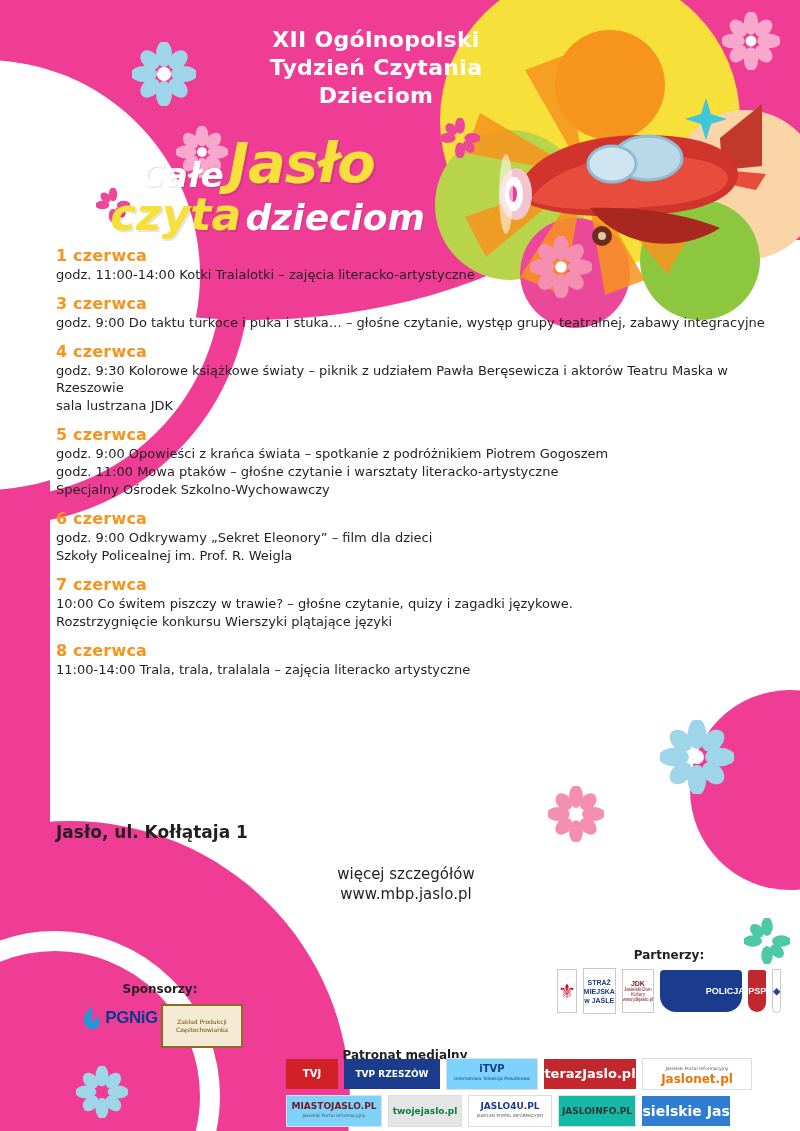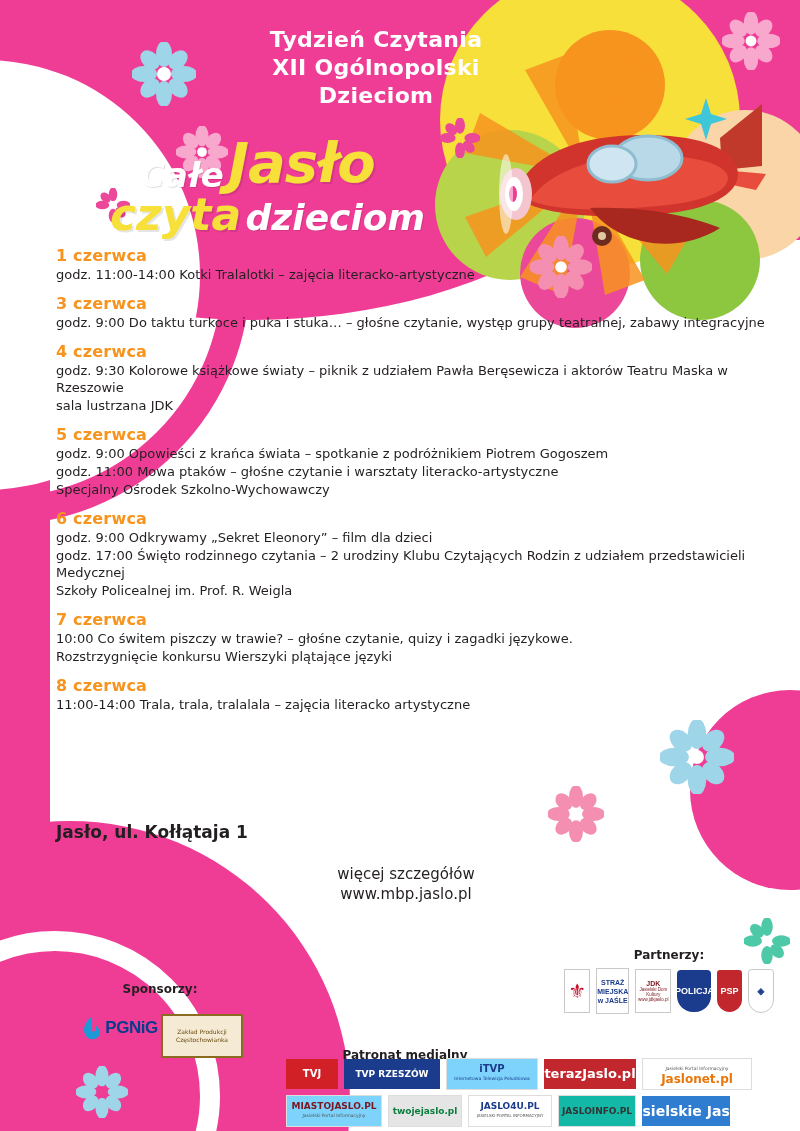--- a/index.html
+++ b/index.html
@@ -307,21 +307,21 @@
     top: 982px;
     width: 200px;
     z-index: 9;
     text-align: center;
   }
   .sponsor-row {
     display: flex;
     align-items: center;
     justify-content: center;
     gap: 0;
-    margin-top: 18px;
+    margin-top: 8px;
   }
   .logo-box {
     background: #ffffff;
     border: 1px solid #d8d8d8;
     box-sizing: border-box;
     display: flex;
     align-items: center;
     justify-content: center;
     font-family: "DejaVu Sans", sans-serif;
     text-align: center;
@@ -639,22 +639,22 @@
         <ellipse cx="12" cy="32" rx="13" ry="8"></ellipse>
         <ellipse cx="52" cy="32" rx="13" ry="8"></ellipse>
         <ellipse cx="18" cy="18" rx="8" ry="11" transform="rotate(-45 18 18)"></ellipse>
         <ellipse cx="46" cy="46" rx="8" ry="11" transform="rotate(-45 46 46)"></ellipse>
         <ellipse cx="46" cy="18" rx="8" ry="11" transform="rotate(45 46 18)"></ellipse>
         <ellipse cx="18" cy="46" rx="8" ry="11" transform="rotate(45 18 46)"></ellipse>
       </g>
   </svg>
 
   <div class="head-small">
+    <div>XII Ogólnopolski</div>
     <div>Tydzień Czytania</div>
-    <div>XII Ogólnopolski</div>
     <div>Dzieciom</div>
   </div>
 
   <div class="title-block">
     <div>
       <span class="t-cale">Całe</span>
       <span class="t-jaslo">Jasło</span>
     </div>
     <div class="title-row2">
       <span class="t-czyta">czyta</span>
@@ -683,21 +683,20 @@
     <div class="day">
       <div class="day-date">5 czerwca</div>
       <div class="ev">godz. 9:00 Opowieści z krańca świata – spotkanie z podróżnikiem Piotrem Gogoszem</div>
       <div class="ev">godz. 11:00 Mowa ptaków – głośne czytanie i warsztaty literacko-artystyczne</div>
       <div class="venue">Specjalny Ośrodek Szkolno-Wychowawczy</div>
     </div>
 
     <div class="day">
       <div class="day-date">6 czerwca</div>
       <div class="ev">godz. 9:00 Odkrywamy „Sekret Eleonory” – film dla dzieci</div>
-      <div class="ev">godz. 17:00 Święto rodzinnego czytania – 2 urodziny Klubu Czytających Rodzin z udziałem przedstawicieli Medycznej</div>
       <div class="venue">Szkoły Policealnej im. Prof. R. Weigla</div>
     </div>
 
     <div class="day">
       <div class="day-date">7 czerwca</div>
       <div class="ev">10:00 Co świtem piszczy w trawie? – głośne czytanie, quizy i zagadki językowe.</div>
       <div class="venue">Rozstrzygnięcie konkursu Wierszyki plątające języki</div>
     </div>
 
     <div class="day">
@@ -735,21 +734,21 @@
         <span>⚜</span>
       </div>
       <div class="straz">
         <span>STRAŻ MIEJSKA w JAŚLE</span>
       </div>
       <div class="jdk">
         <span>JDK</span>
         <span style="font-size:4.5px;font-weight:normal;">Jasielski Dom Kultury</span>
         <span style="font-size:4.5px;font-weight:normal;color:#7a1620;">www.jdkjaslo.pl</span>
       </div>
-      <div class="shield" style="background:#1b3c8c;">
+      <div class="shield" style="background:#1b3c8c;padding-left:48px;">
         <span>POLICJA</span>
       </div>
       <div class="shield" style="background:#c1272d;">
         <span>PSP</span>
       </div>
       <div class="shield" style="background:#ffffff;border:1px solid #c9c9c9;color:#1b3c8c;">
         <span>◈</span>
       </div>
     </div>
   </div>

